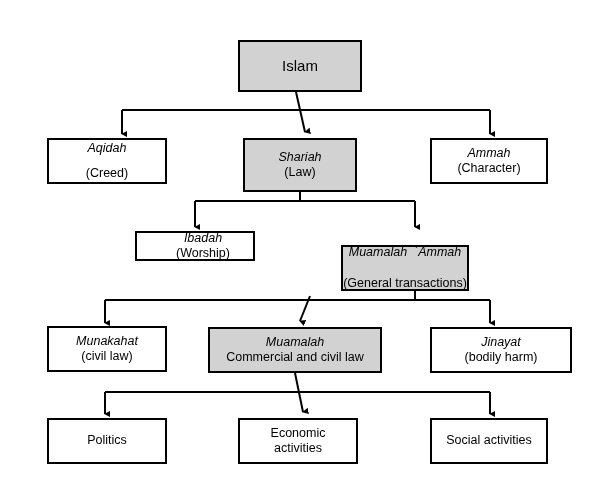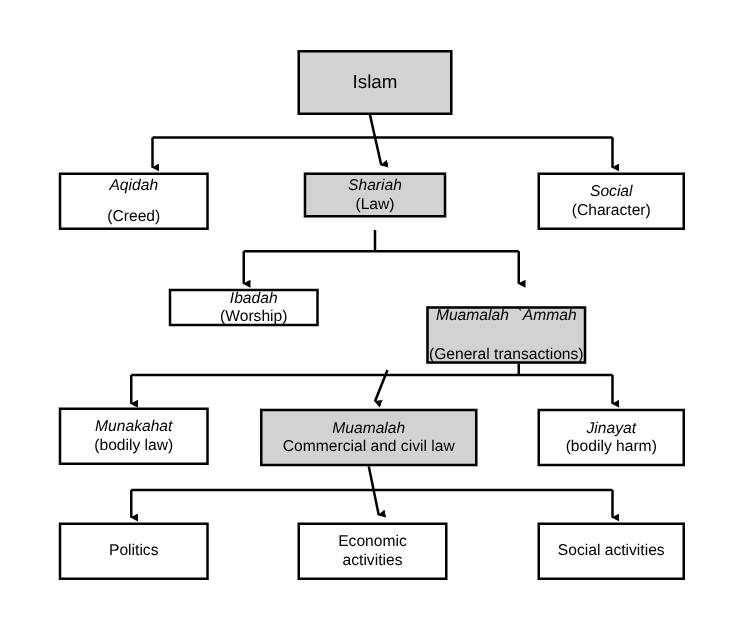--- a/index.html
+++ b/index.html
@@ -100,45 +100,45 @@
   </svg>
 
   <div id="node-layer">
       <div class="node shaded root" style="left: 238px; top: 40px; width: 124px; height: 52px; justify-content: center;">
         <span class="line-plain">Islam</span>
       </div>
       <div class="node" style="left: 47px; top: 138px; width: 120px; height: 46px; gap: 10px;">
         <span class="line-italic">Aqidah</span>
         <span class="line-plain">(Creed)</span>
       </div>
-      <div class="node shaded" style="left: 243px; top: 138px; width: 114px; height: 36px;">
+      <div class="node shaded" style="left: 243px; top: 138px; width: 114px; height: 54px;">
         <span class="line-italic">Shariah</span>
         <span class="line-plain">(Law)</span>
       </div>
       <div class="node" style="left: 430px; top: 138px; width: 118px; height: 46px;">
-        <span class="line-italic">Social</span>
+        <span class="line-italic">Ammah</span>
         <span class="line-plain">(Character)</span>
       </div>
       <div class="node" style="left: 135px; top: 231px; width: 120px; height: 30px; padding-left: 16px;">
         <span class="line-italic">Ibadah</span>
         <span class="line-plain">(Worship)</span>
       </div>
       <div class="node shaded" style="left: 341px; top: 245px; width: 128px; height: 46px; gap: 15px;">
         <span class="line-italic">Muamalah  `Ammah</span>
         <span class="line-plain">(General transactions)</span>
       </div>
       <div class="node" style="left: 47px; top: 326px; width: 120px; height: 46px;">
         <span class="line-italic">Munakahat</span>
-        <span class="line-plain">(bodily law)</span>
+        <span class="line-plain">(civil law)</span>
       </div>
       <div class="node shaded" style="left: 208px; top: 327px; width: 174px; height: 46px;">
         <span class="line-italic">Muamalah</span>
         <span class="line-plain">Commercial and civil law</span>
       </div>
-      <div class="node" style="left: 430px; top: 327px; width: 118px; height: 46px; align-items: center;">
+      <div class="node" style="left: 430px; top: 327px; width: 142px; height: 46px; align-items: center;">
         <span class="line-italic">Jinayat</span>
         <span class="line-plain">(bodily harm)</span>
       </div>
       <div class="node" style="left: 47px; top: 418px; width: 120px; height: 46px;">
         <span class="line-plain">Politics</span>
       </div>
       <div class="node" style="left: 238px; top: 418px; width: 120px; height: 46px;">
         <span class="line-plain">Economic</span>
         <span class="line-plain">activities</span>
       </div>

